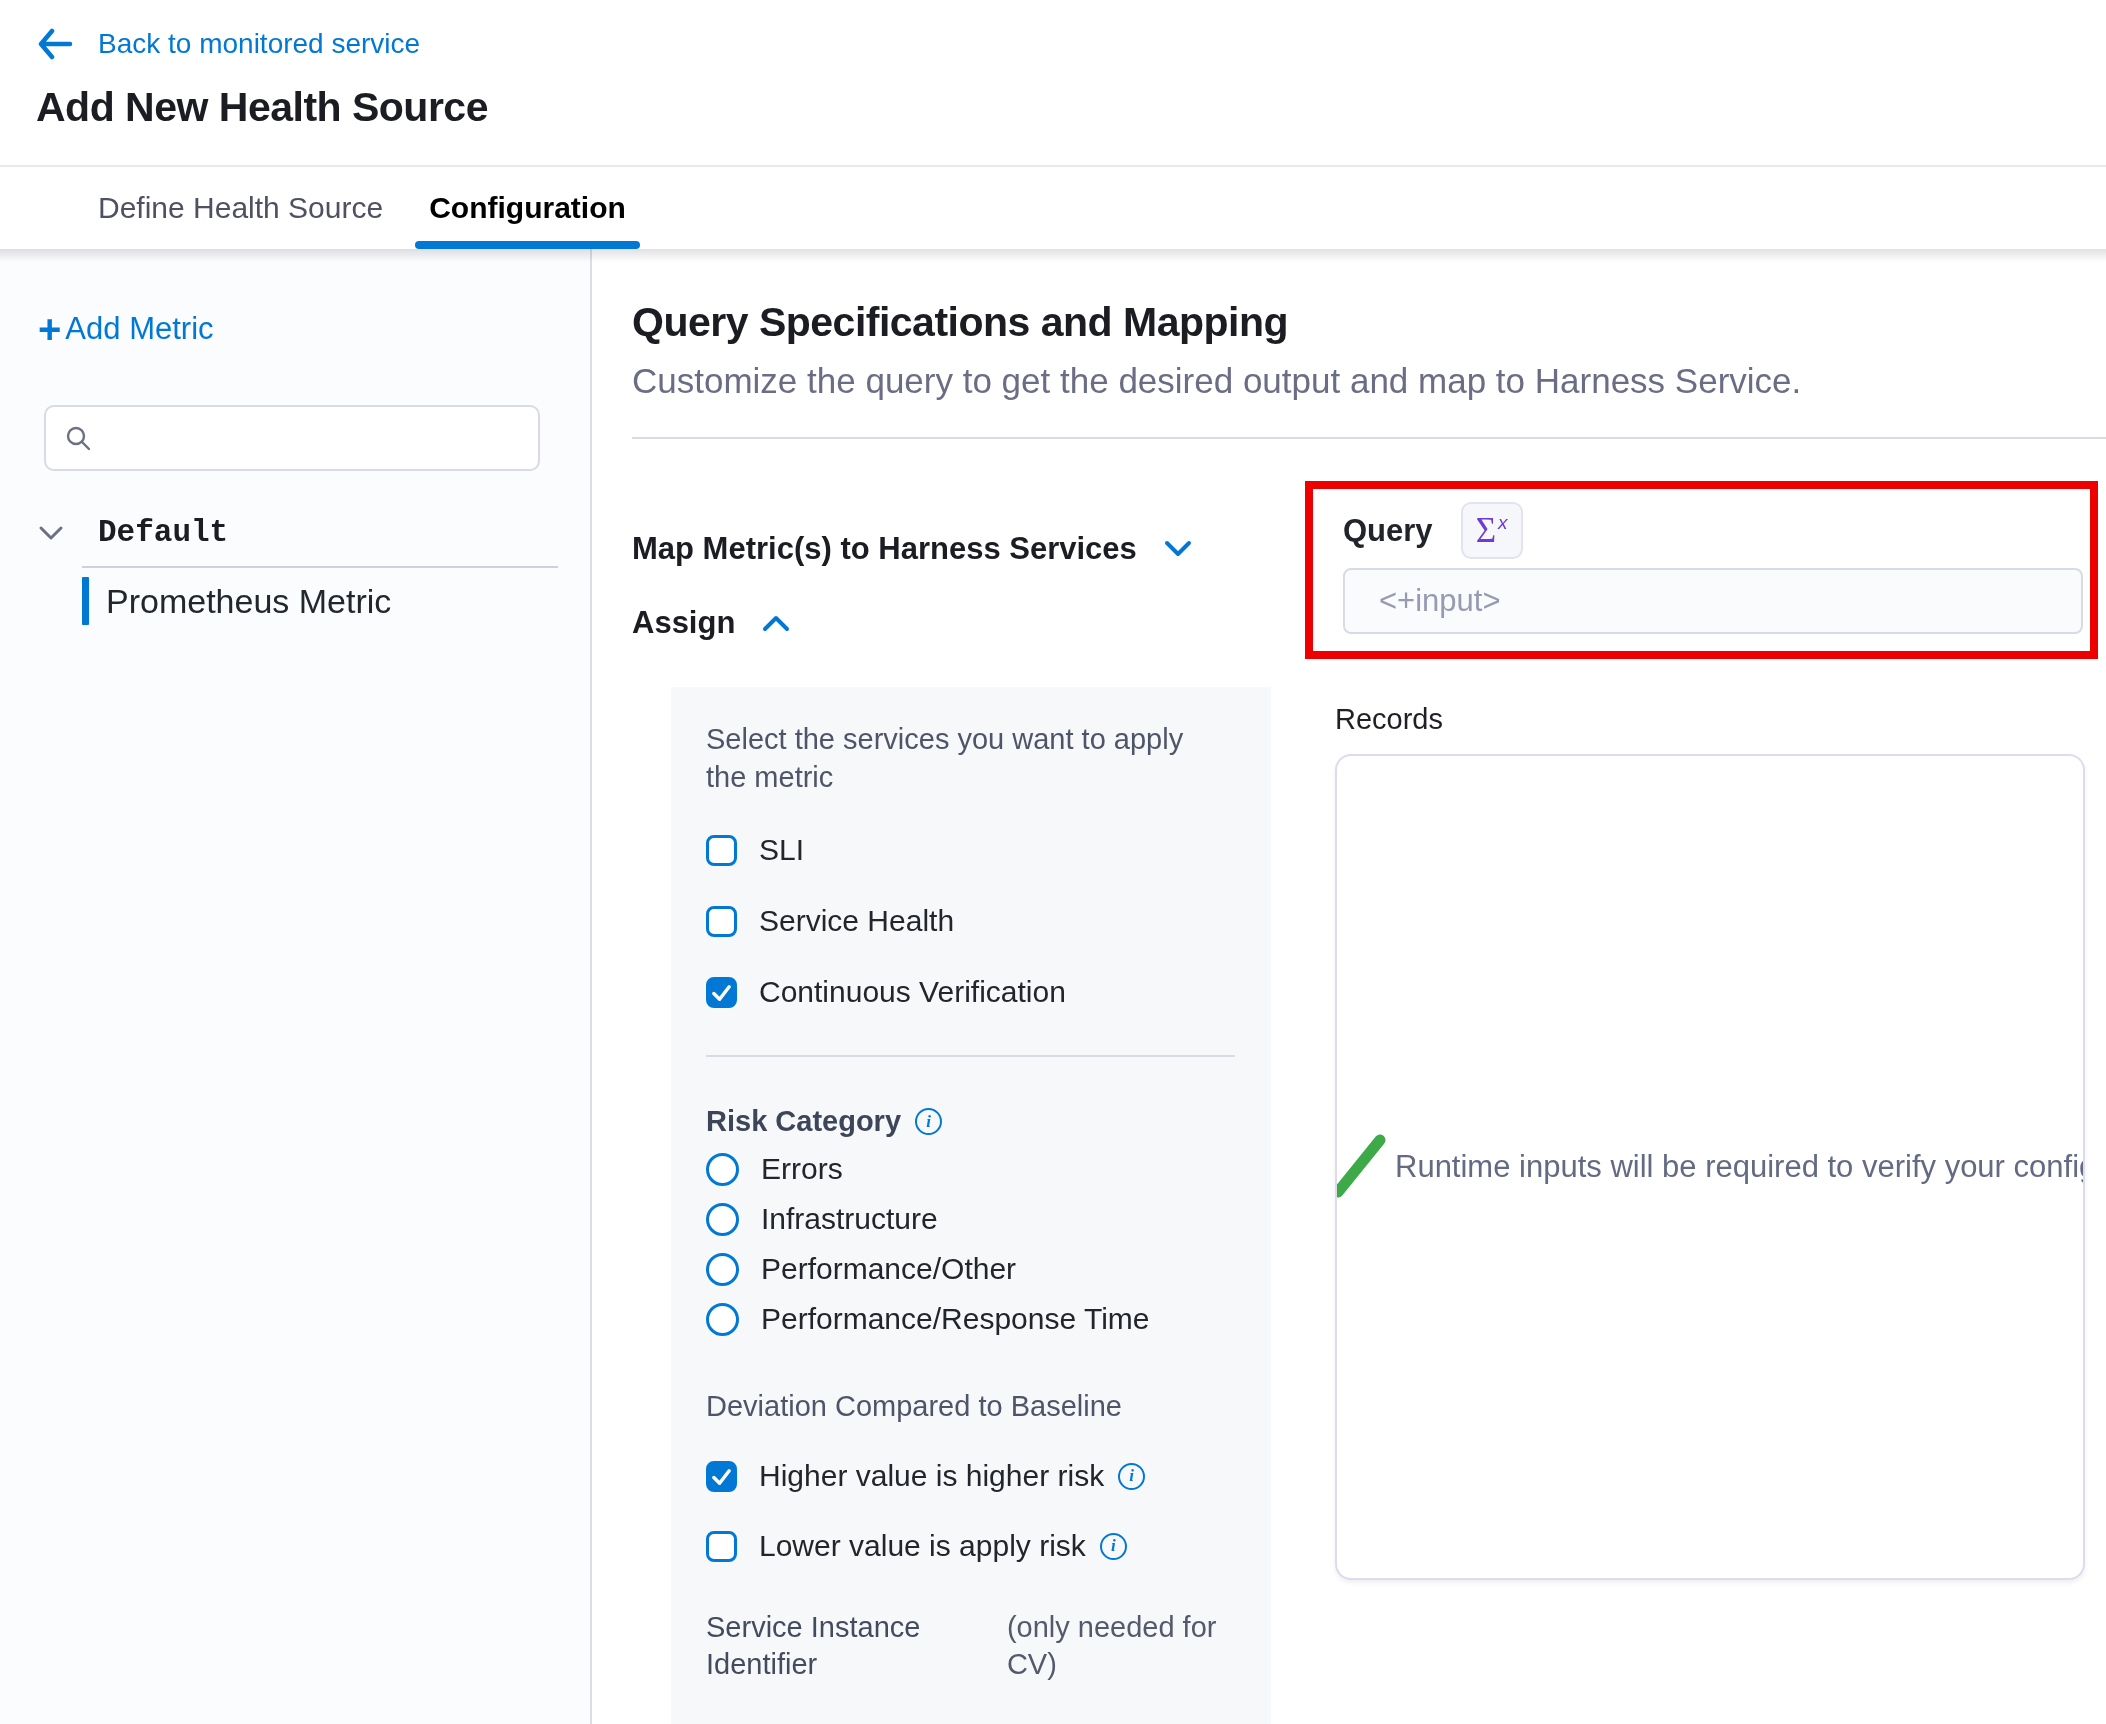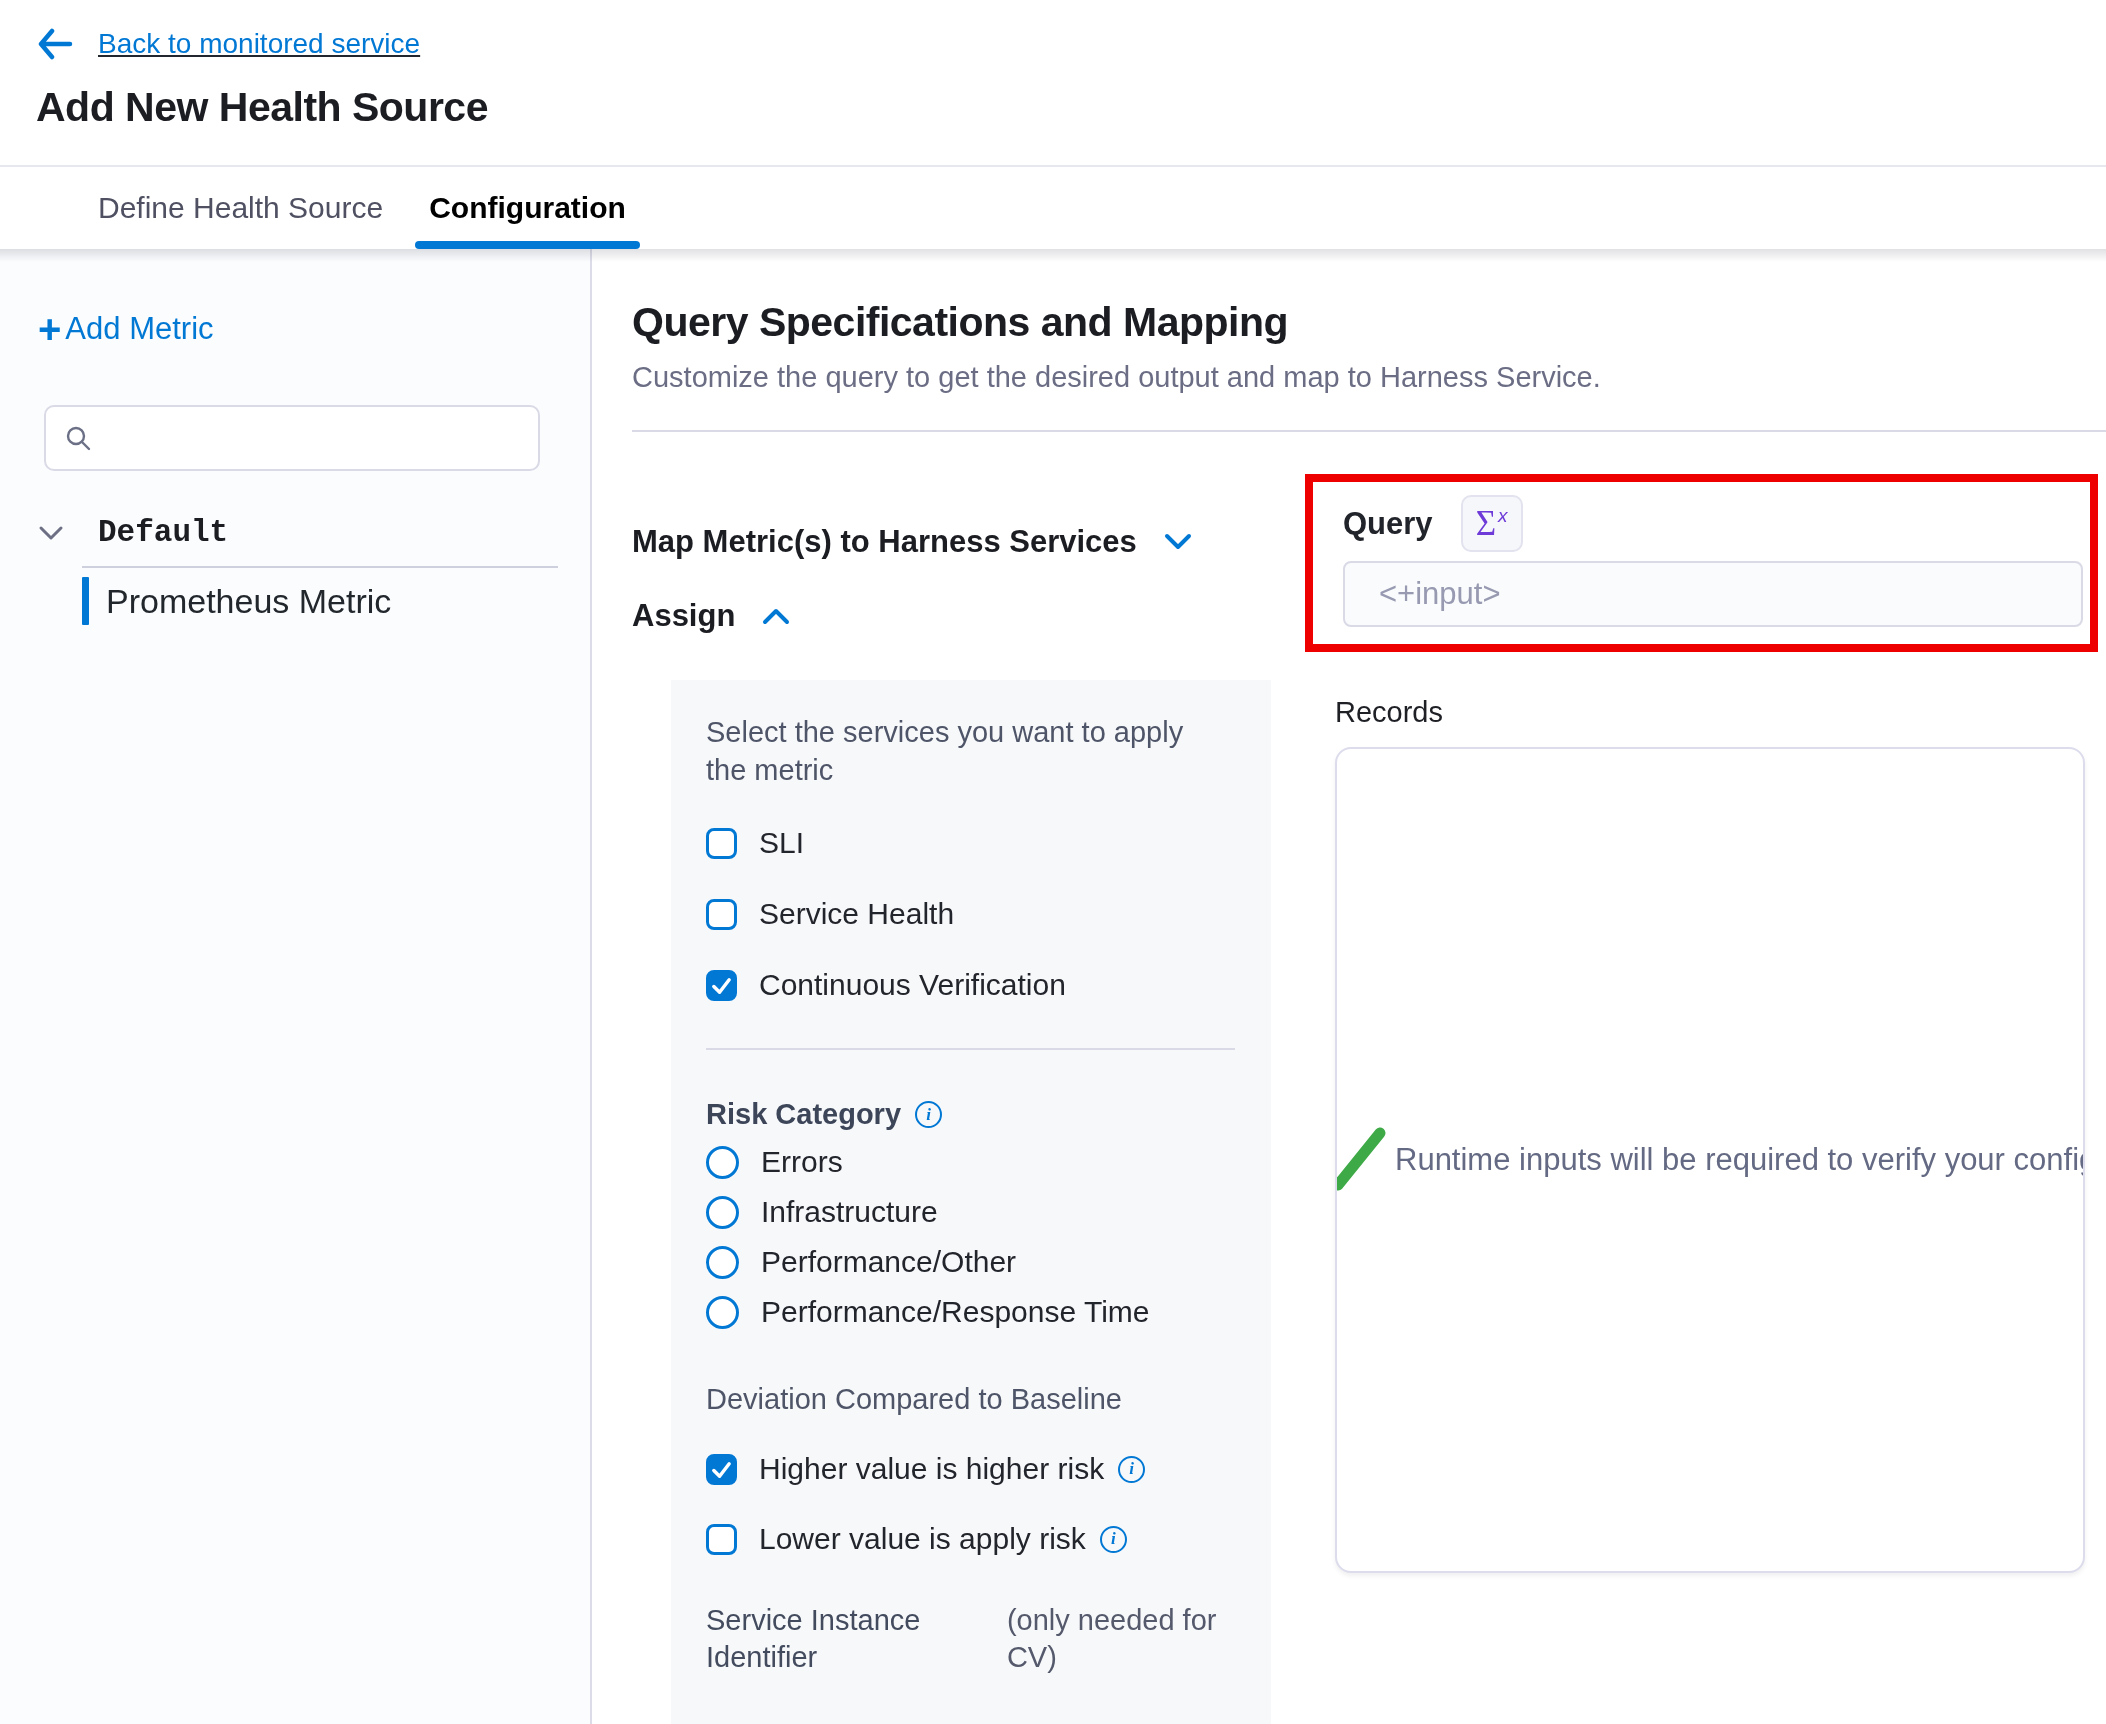--- a/index.html
+++ b/index.html
@@ -5,21 +5,21 @@
   * { margin:0; padding:0; box-sizing:border-box; }
   html,body { width:2106px; height:1724px; }
   body {
     font-family:"Liberation Sans", sans-serif;
     background:#ffffff;
     color:#22272d;
     overflow:hidden;
   }
   
   .header { padding:24px 0 34px 36px; background:#fff; border-bottom:2px solid #e7e8ef; }
-  .back-row { display:flex; align-items:center; gap:24px; height:40px; cursor:pointer;text-decoration:underline; }
+  .back-row { display:flex; align-items:center; gap:24px; height:40px; cursor:pointer; }
   .back-arrow svg { display:block; }
   .back-link { color:#0278d5; font-size:28px; }
   .page-title { margin-top:20px; font-size:41px; font-weight:bold; color:#1b1d23; letter-spacing:-0.5px; }
 
   
   .tabbar { height:82px; display:flex; align-items:stretch; padding-left:98px; gap:46px; position:relative; background:#fff; }
   .tabbar::after {
     content:""; position:absolute; left:0; right:0; top:100%; height:13px;
     background:linear-gradient(rgba(40,41,61,0.14), rgba(40,41,61,0)); z-index:6; pointer-events:none;
   }
@@ -49,21 +49,21 @@
   .group-chevron { margin-left:38px; color:#6d7085; display:flex; }
   .group-label { margin-left:34px; font-size:31px; font-weight:bold; color:#1b1d23;font-family:Liberation Mono, monospace; }
   .group-divider { margin:16px 0 0 82px; width:476px; border-top:2px solid #ced0dd; }
   .metric-row { height:66px; display:flex; align-items:center; cursor:pointer; }
   .metric-bar { margin-left:82px; width:7px; height:48px; background:#0278d5; border-radius:1px; }
   .metric-label { margin-left:17px; font-size:34px; color:#22272d; }
 
   .main { flex:1; background:#fff; min-width:0; }
   .main-header { padding:50px 0 2px 40px; }
   .main-heading { font-size:41px; font-weight:bold; color:#1b1d23; letter-spacing:-0.5px; }
-  .main-subheading { margin-top:15px; font-size:29px; color:#6b6d85; }
+  .main-subheading { margin-top:15px; font-size:35px; color:#6b6d85; }
   .main-divider { margin-top:36px; border-top:2px solid #d9dae6; }
 
   .main-body { display:flex; align-items:flex-start; padding-left:40px; }
   .left-col { width:639px; min-width:639px; }
 
   .section-toggle { display:flex; align-items:center; cursor:pointer; }
   .section-toggle .ttl { font-size:31px; font-weight:bold; color:#1b1d23; }
   .section-toggle .chev { margin-left:26px; display:flex; }
   .map-row { margin-top:90px; }
   .assign-row { margin-top:38px; }

